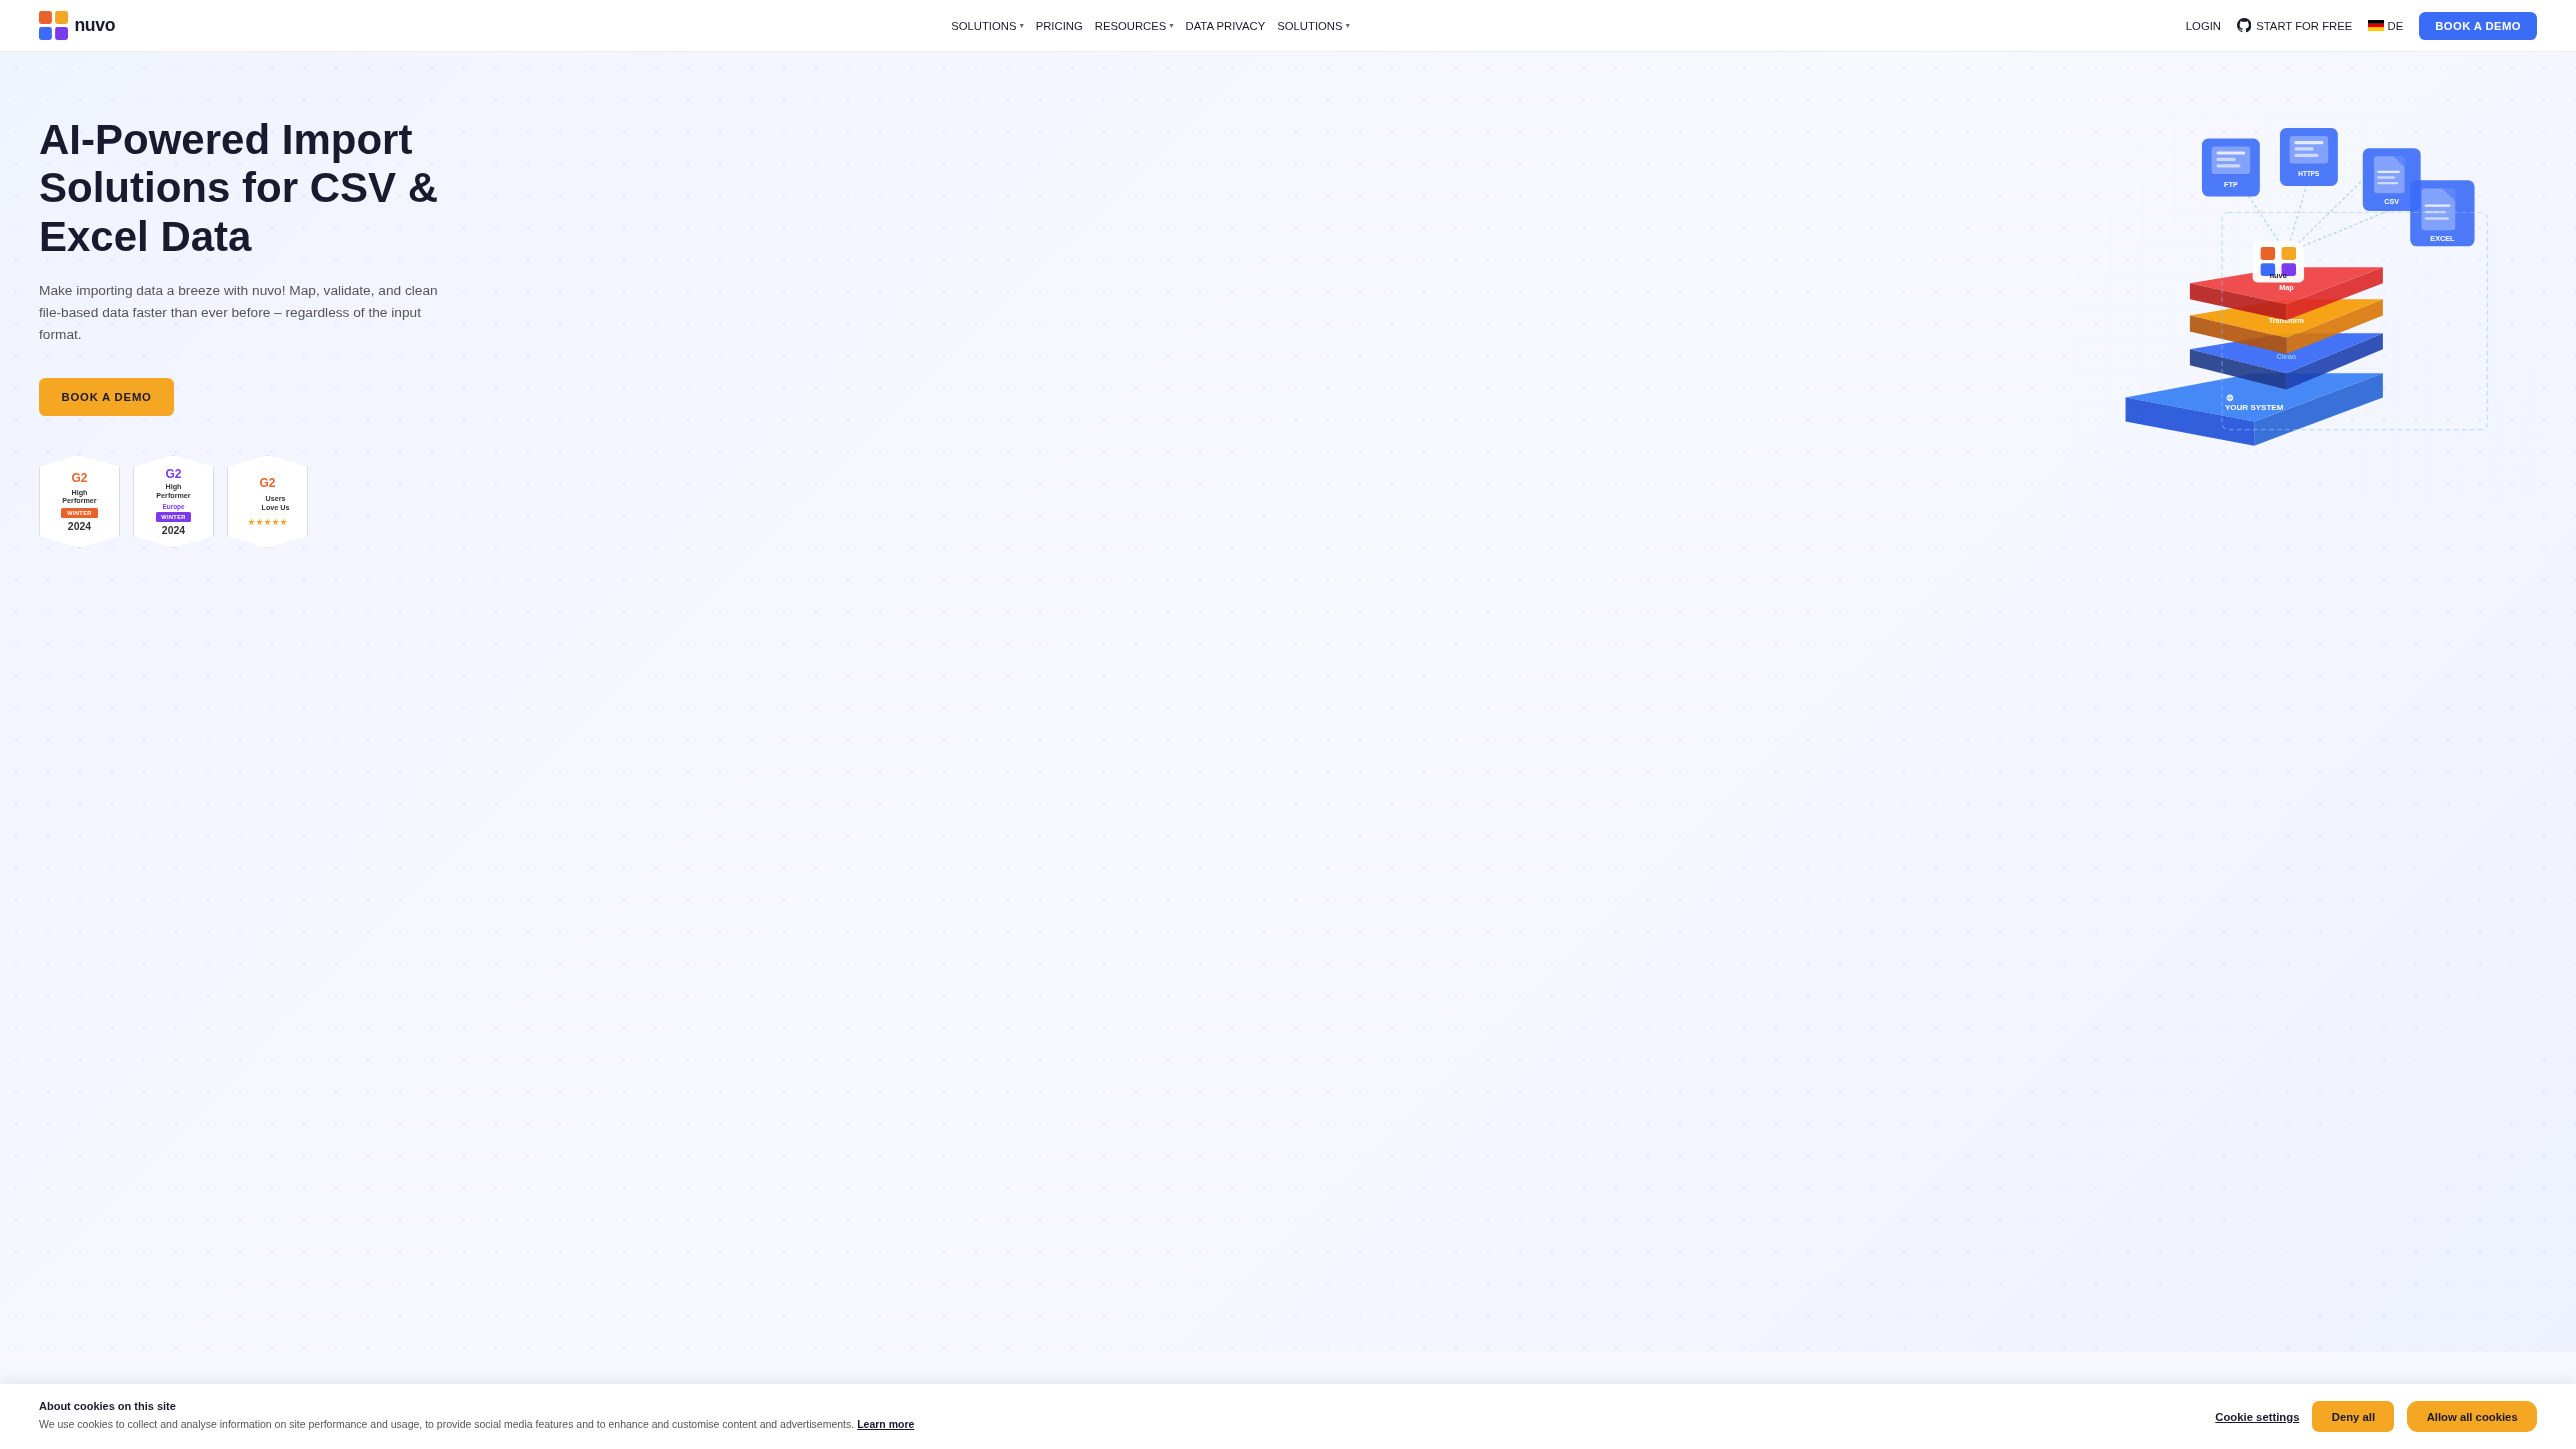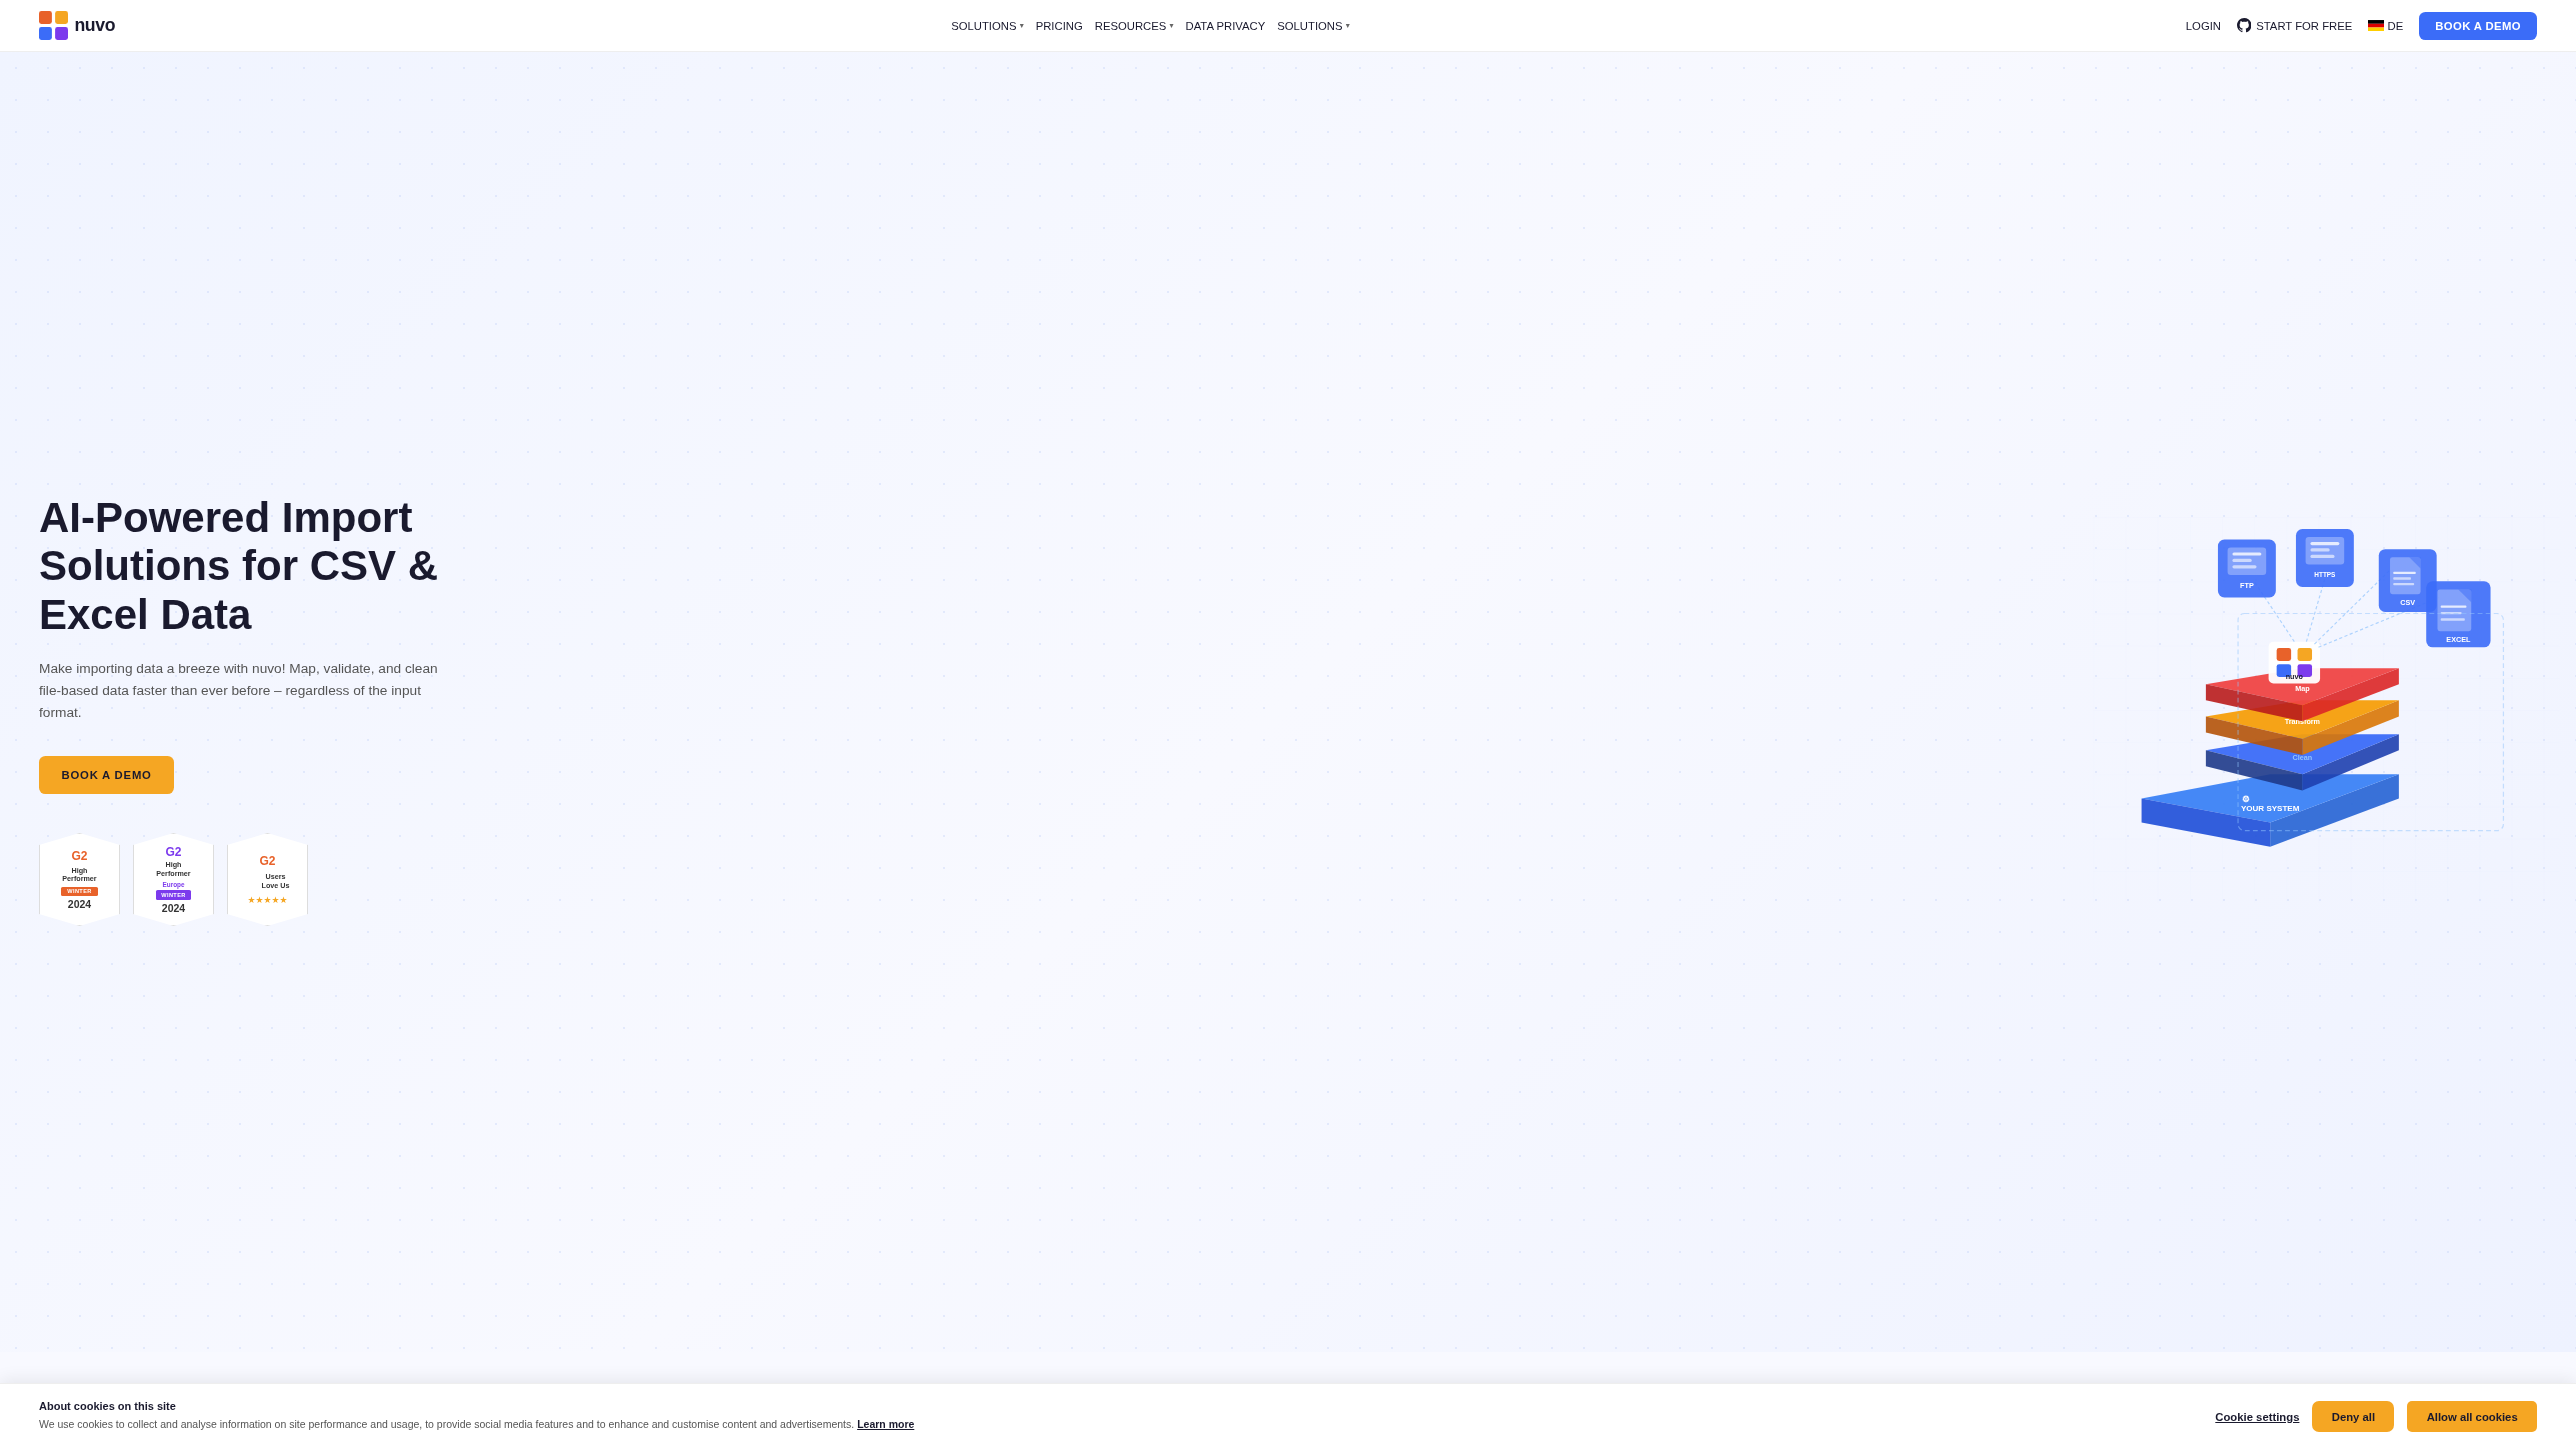--- a/index.html
+++ b/index.html
@@ -25,22 +25,22 @@
     .nav-github { display: flex; align-items: center; gap: 4.8px; font-size: 11.3px; font-weight: 500; color: #1a1a2e; cursor: pointer; text-align: right; }
     .nav-lang { display: flex; align-items: center; gap: 3.2px; font-size: 11.3px; cursor: pointer; }
     .nav-book-demo {
       background: #3b6cf8; color: #fff; border: none; border-radius: 6.4px;
       padding: 8px 16px; font-size: 11.3px; font-weight: 700; cursor: pointer;
       letter-spacing: 0.4px;
     }
 
     
     .hero {
-      display: flex; align-items: center; justify-content: space-between;
-      padding: 64px 16px 48px 39px; min-height: calc(100vh - 52px - 97px);
+      display: flex; align-items: flex-start; justify-content: space-between;
+      padding: 64px 32px 48px 39px; min-height: calc(100vh - 52px - 97px);
       background: linear-gradient(135deg, #f0f4ff 0%, #f8f9ff 50%, #eef2ff 100%);
       position: relative; overflow: hidden;
     }
     .hero::before {
       content: '';
       position: absolute; top: 0; left: 0; right: 0; bottom: 0;
       background-image: radial-gradient(circle, #c5d3f8 0.8px, transparent 0.8px);
       background-size: 32px 32px; opacity: 0.4; pointer-events: none;
     }
     .hero-left { max-width: 483px; position: relative; z-index: 1; }
@@ -90,21 +90,21 @@
     .cookie-actions { display: flex; align-items: center; gap: 13px; }
     .cookie-settings {
       font-size: 11.3px; font-weight: 600; color: #1a1a2e; cursor: pointer;
       text-decoration: underline; background: none; border: none;
     }
     .cookie-deny {
       background: #f5a623; color: #1a1a2e; border: none; border-radius: 7px;
       padding: 9.7px 19.3px; font-size: 11.3px; font-weight: 700; cursor: pointer;
     }
     .cookie-allow {
-      background: #f5a623; color: #1a1a2e; border: none; border-radius: 5px;
+      background: #f5a623; color: #1a1a2e; border: none; border-radius: 11px;
       padding: 9.7px 19.3px; font-size: 11.3px; font-weight: 700; cursor: pointer;
     }
 
     .github-icon { width: 14.5px; height: 14.5px; }
     .flag-de { width: 16px; height: 11.3px; }
   </style>
 </head>
 <body>
 
 <nav>

